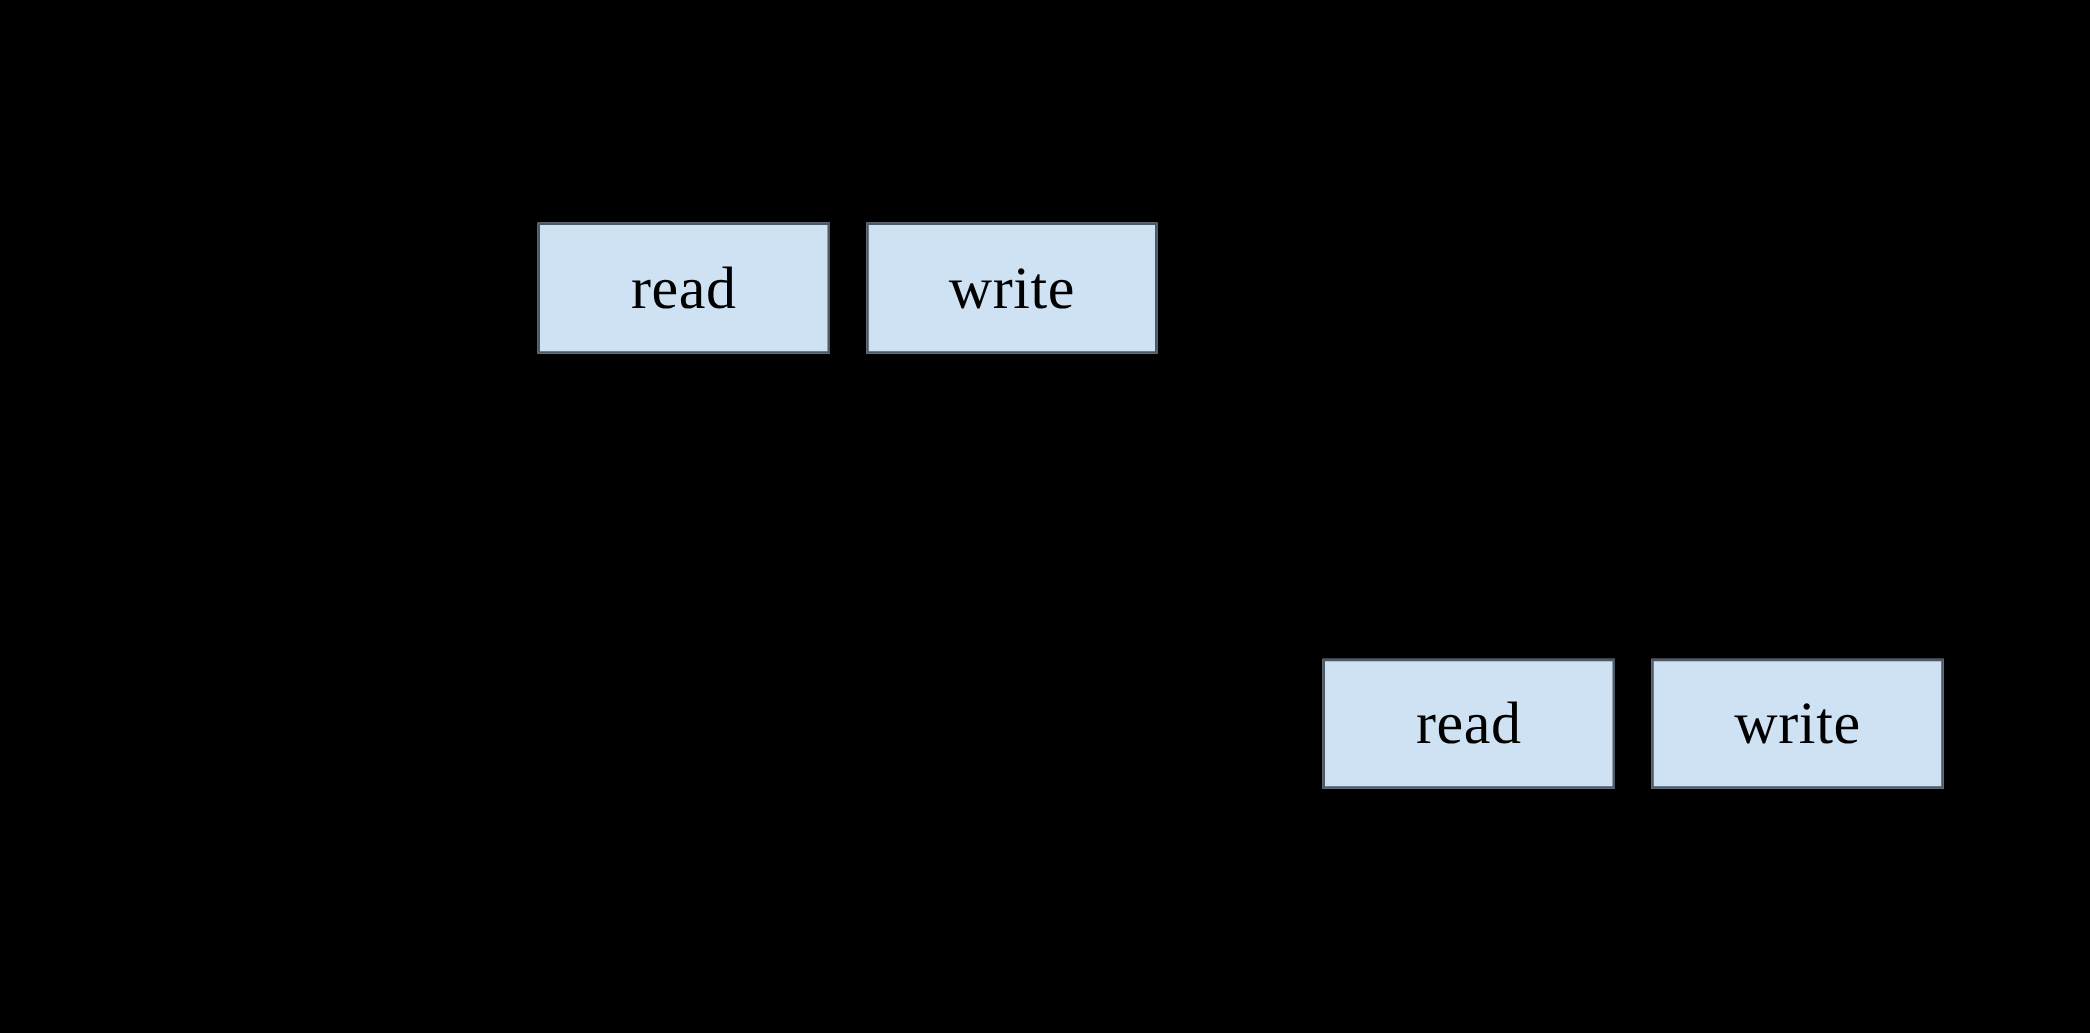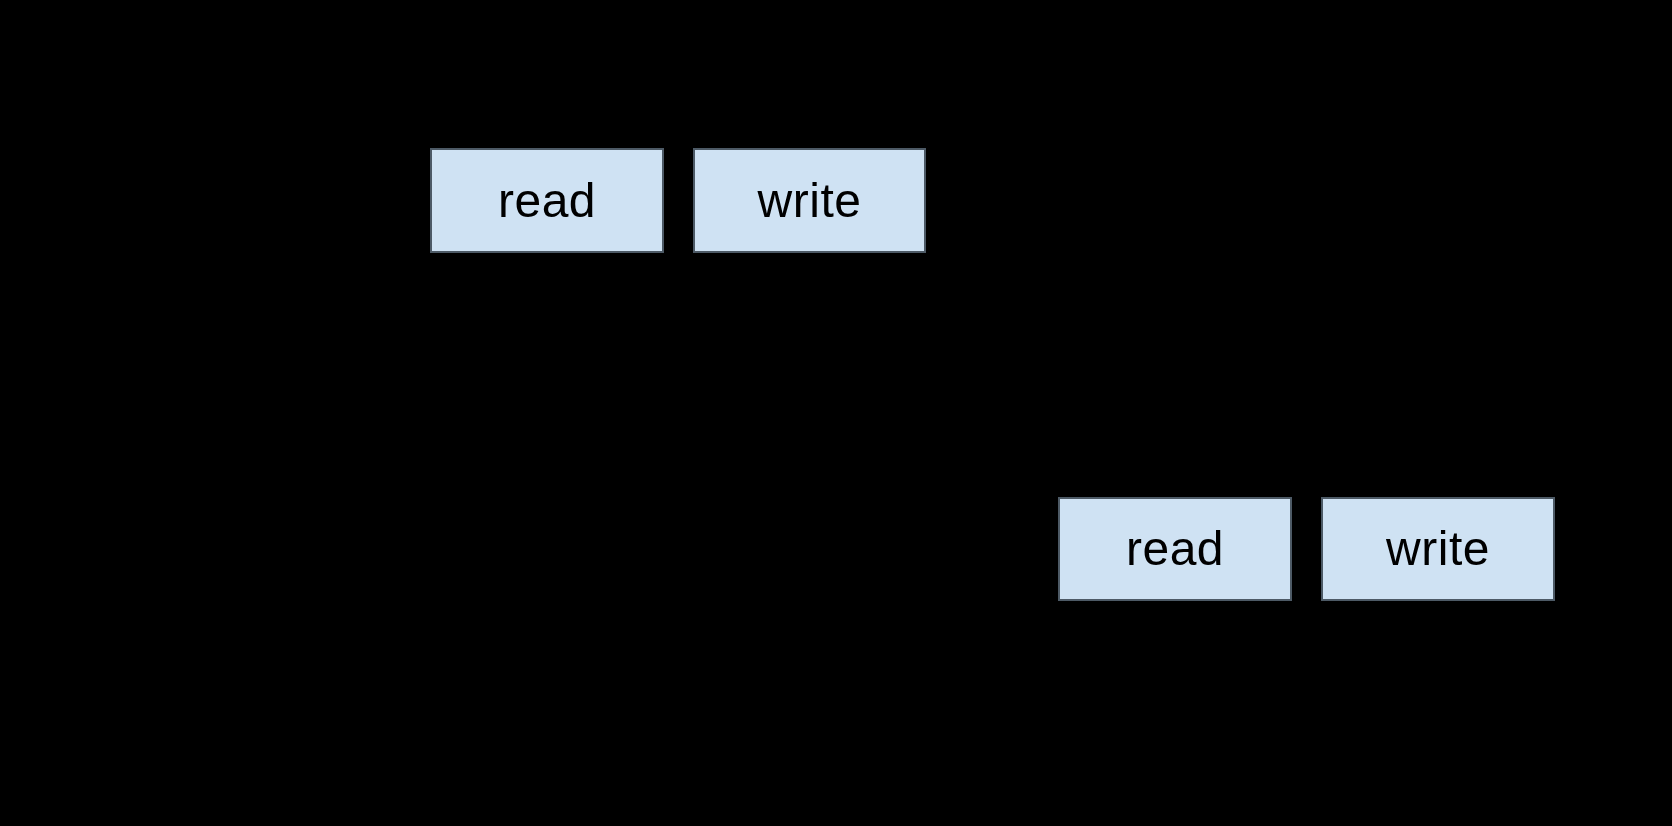--- a/index.html
+++ b/index.html
@@ -6,21 +6,22 @@
     margin: 0;
     padding: 0;
     background: #000000;
   }
   .canvas {
     position: relative;
     width: 1672px;
     height: 736px;
     background: var(--bg, #000000);
     overflow: hidden;
-    font-family: Liberation Sans, sans-serif;
+    font-family: Liberation Serif, serif;
+    margin-top: 30px;
   }
   .box {
     position: absolute;
     box-sizing: border-box;
     background: var(--box-fill, #cfe2f3);
     border: 2px solid var(--box-border, #4d5a66);
     display: flex;
     align-items: center;
     justify-content: center;
   }

